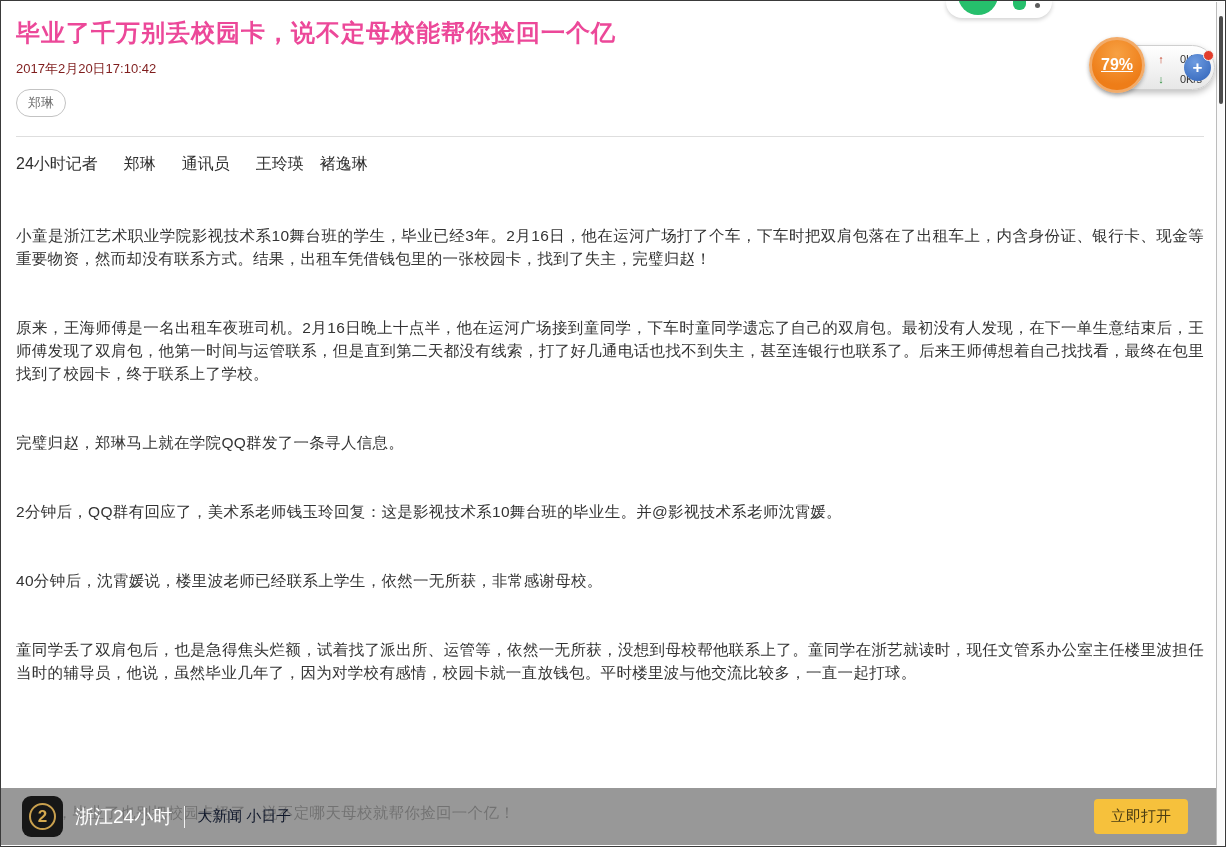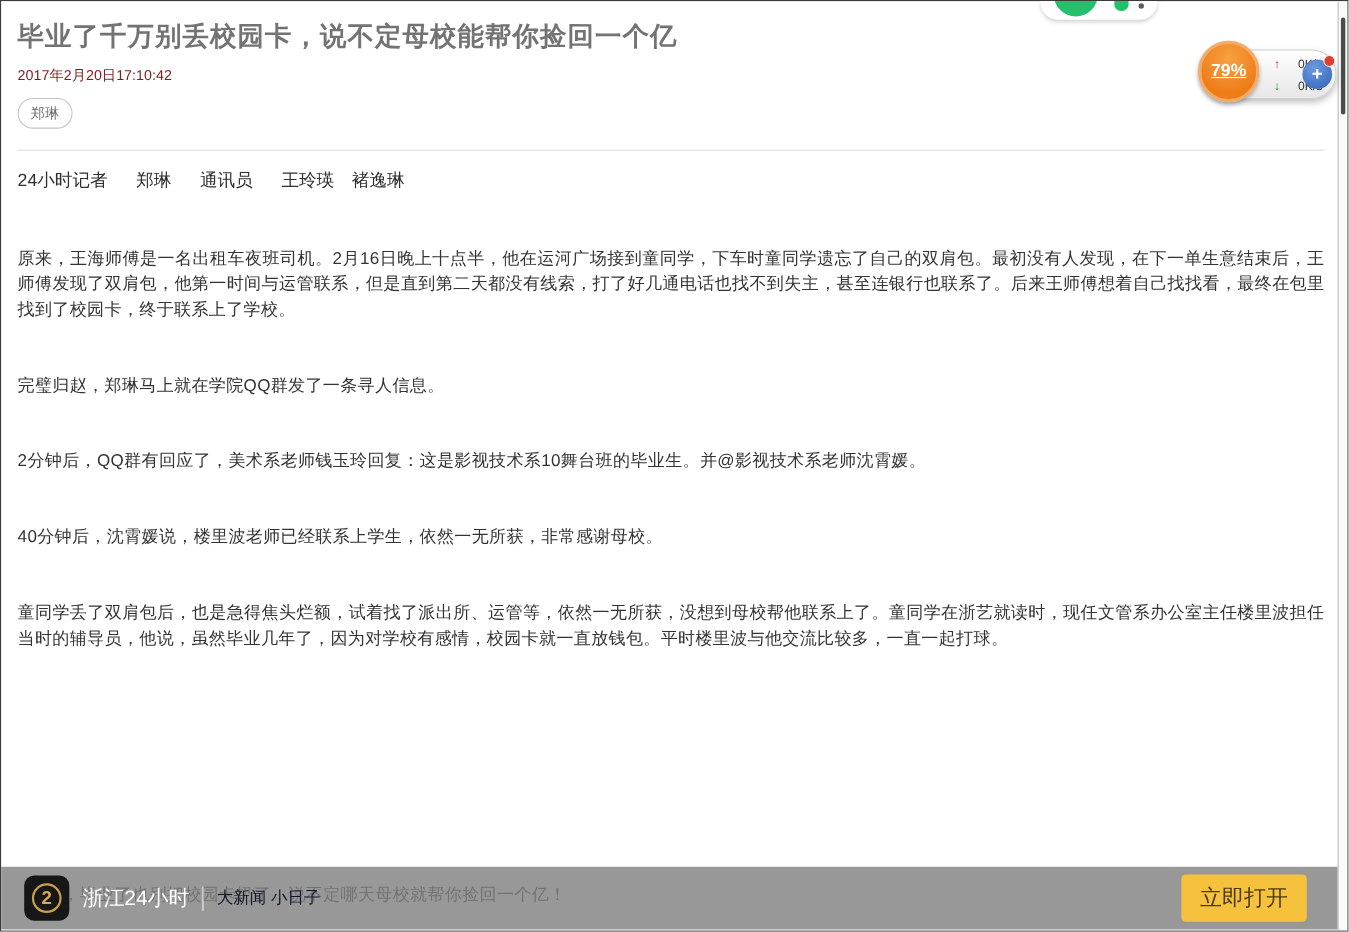--- a/index.html
+++ b/index.html
@@ -13,21 +13,21 @@
     border:1px solid #3a3a3a;
     overflow:hidden;
   }
 
   .content { padding:0 21px 0 15px; }
 
   .article-title {
     margin-top:16px;
     font-size:24px;
     font-weight:bold;
-    color:#737373;
+    color:#ec4899;
     letter-spacing:1px;
   }
 
   .article-date {
     margin-top:11px;
     font-size:13px;
     color:#7f1d1d;
   }
 
   .author-tag {
@@ -118,21 +118,21 @@
     font-size:15px;
   }
   .open-btn {
     margin-left:auto;
     margin-right:30px;
     background:#F6C13C;
     color:#4a3c12;
     border:none;
     border-radius:4px;
     padding:8px 17px;
-    font-size:20px;
+    font-size:15px;
     font-family:inherit;
     cursor:pointer;
   }
 
   
   .scrollbar {
     position:absolute;
     top:1px; right:1px; bottom:1px;
     width:8px;
     background:#fafafa;
@@ -258,20 +258,21 @@
 
     <div class="byline">
       <span>24小时记者</span>
       <span>郑琳</span>
       <span>通讯员</span>
       <span>王玲瑛</span>
       <span>褚逸琳</span>
     </div>
 
     <div class="article-body">
+      <p class="para">小童是浙江艺术职业学院影视技术系10舞台班的学生，毕业已经3年。2月16日，他在运河广场打了个车，下车时把双肩包落在了出租车上，内含身份证、银行卡、现金等重要物资，然而却没有联系方式。结果，出租车凭借钱包里的一张校园卡，找到了失主，完璧归赵！</p>
       <p class="para">原来，王海师傅是一名出租车夜班司机。2月16日晚上十点半，他在运河广场接到童同学，下车时童同学遗忘了自己的双肩包。最初没有人发现，在下一单生意结束后，王师傅发现了双肩包，他第一时间与运管联系，但是直到第二天都没有线索，打了好几通电话也找不到失主，甚至连银行也联系了。后来王师傅想着自己找找看，最终在包里找到了校园卡，终于联系上了学校。</p>
       <p class="para">完璧归赵，郑琳马上就在学院QQ群发了一条寻人信息。</p>
       <p class="para">2分钟后，QQ群有回应了，美术系老师钱玉玲回复：这是影视技术系10舞台班的毕业生。并@影视技术系老师沈霄媛。</p>
       <p class="para">40分钟后，沈霄媛说，楼里波老师已经联系上学生，依然一无所获，非常感谢母校。</p>
       <p class="para">童同学丢了双肩包后，也是急得焦头烂额，试着找了派出所、运管等，依然一无所获，没想到母校帮他联系上了。童同学在浙艺就读时，现任文管系办公室主任楼里波担任当时的辅导员，他说，虽然毕业几年了，因为对学校有感情，校园卡就一直放钱包。平时楼里波与他交流比较多，一直一起打球。</p>
     </div>
   </div>
 
   <p class="para-behind">说，毕业了也别把校园卡扔了，说不定哪天母校就帮你捡回一个亿！</p>
 

